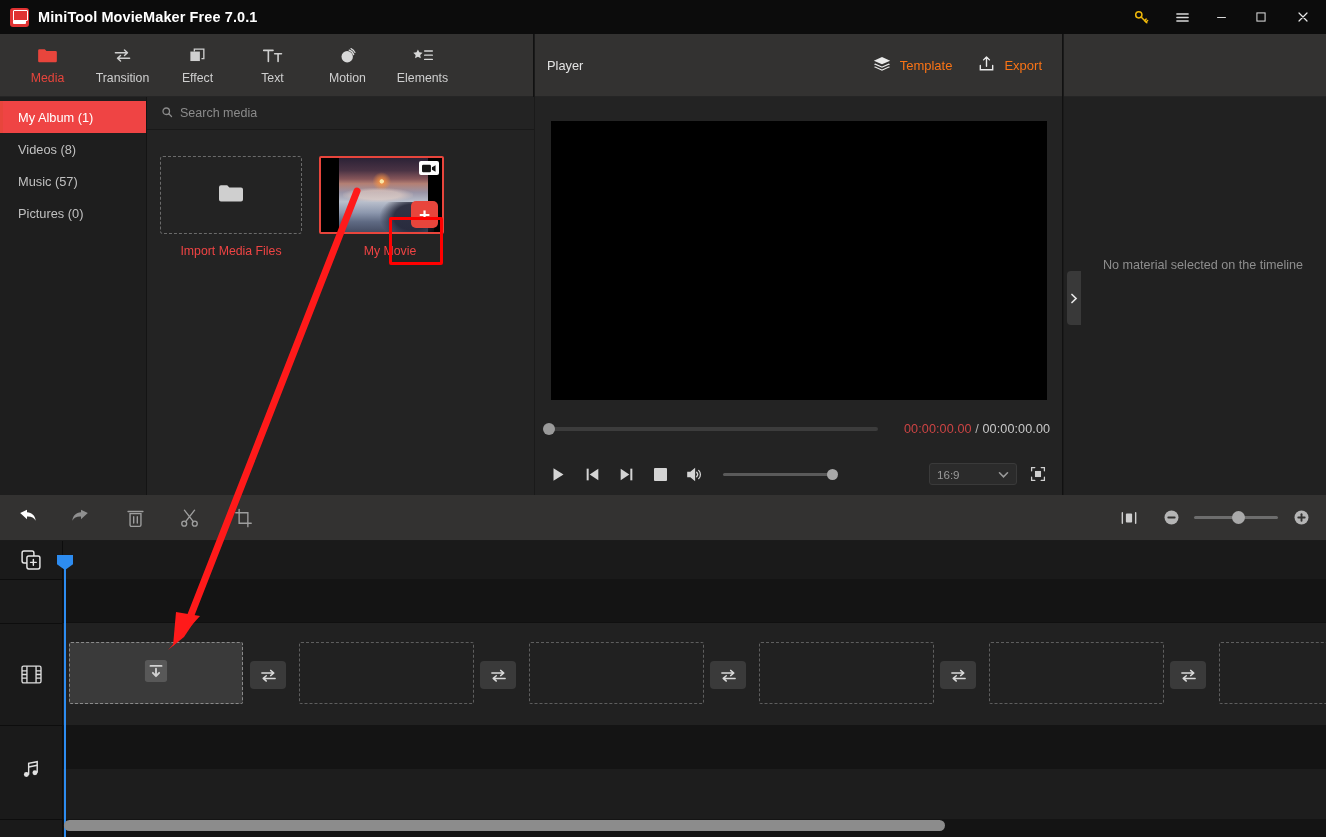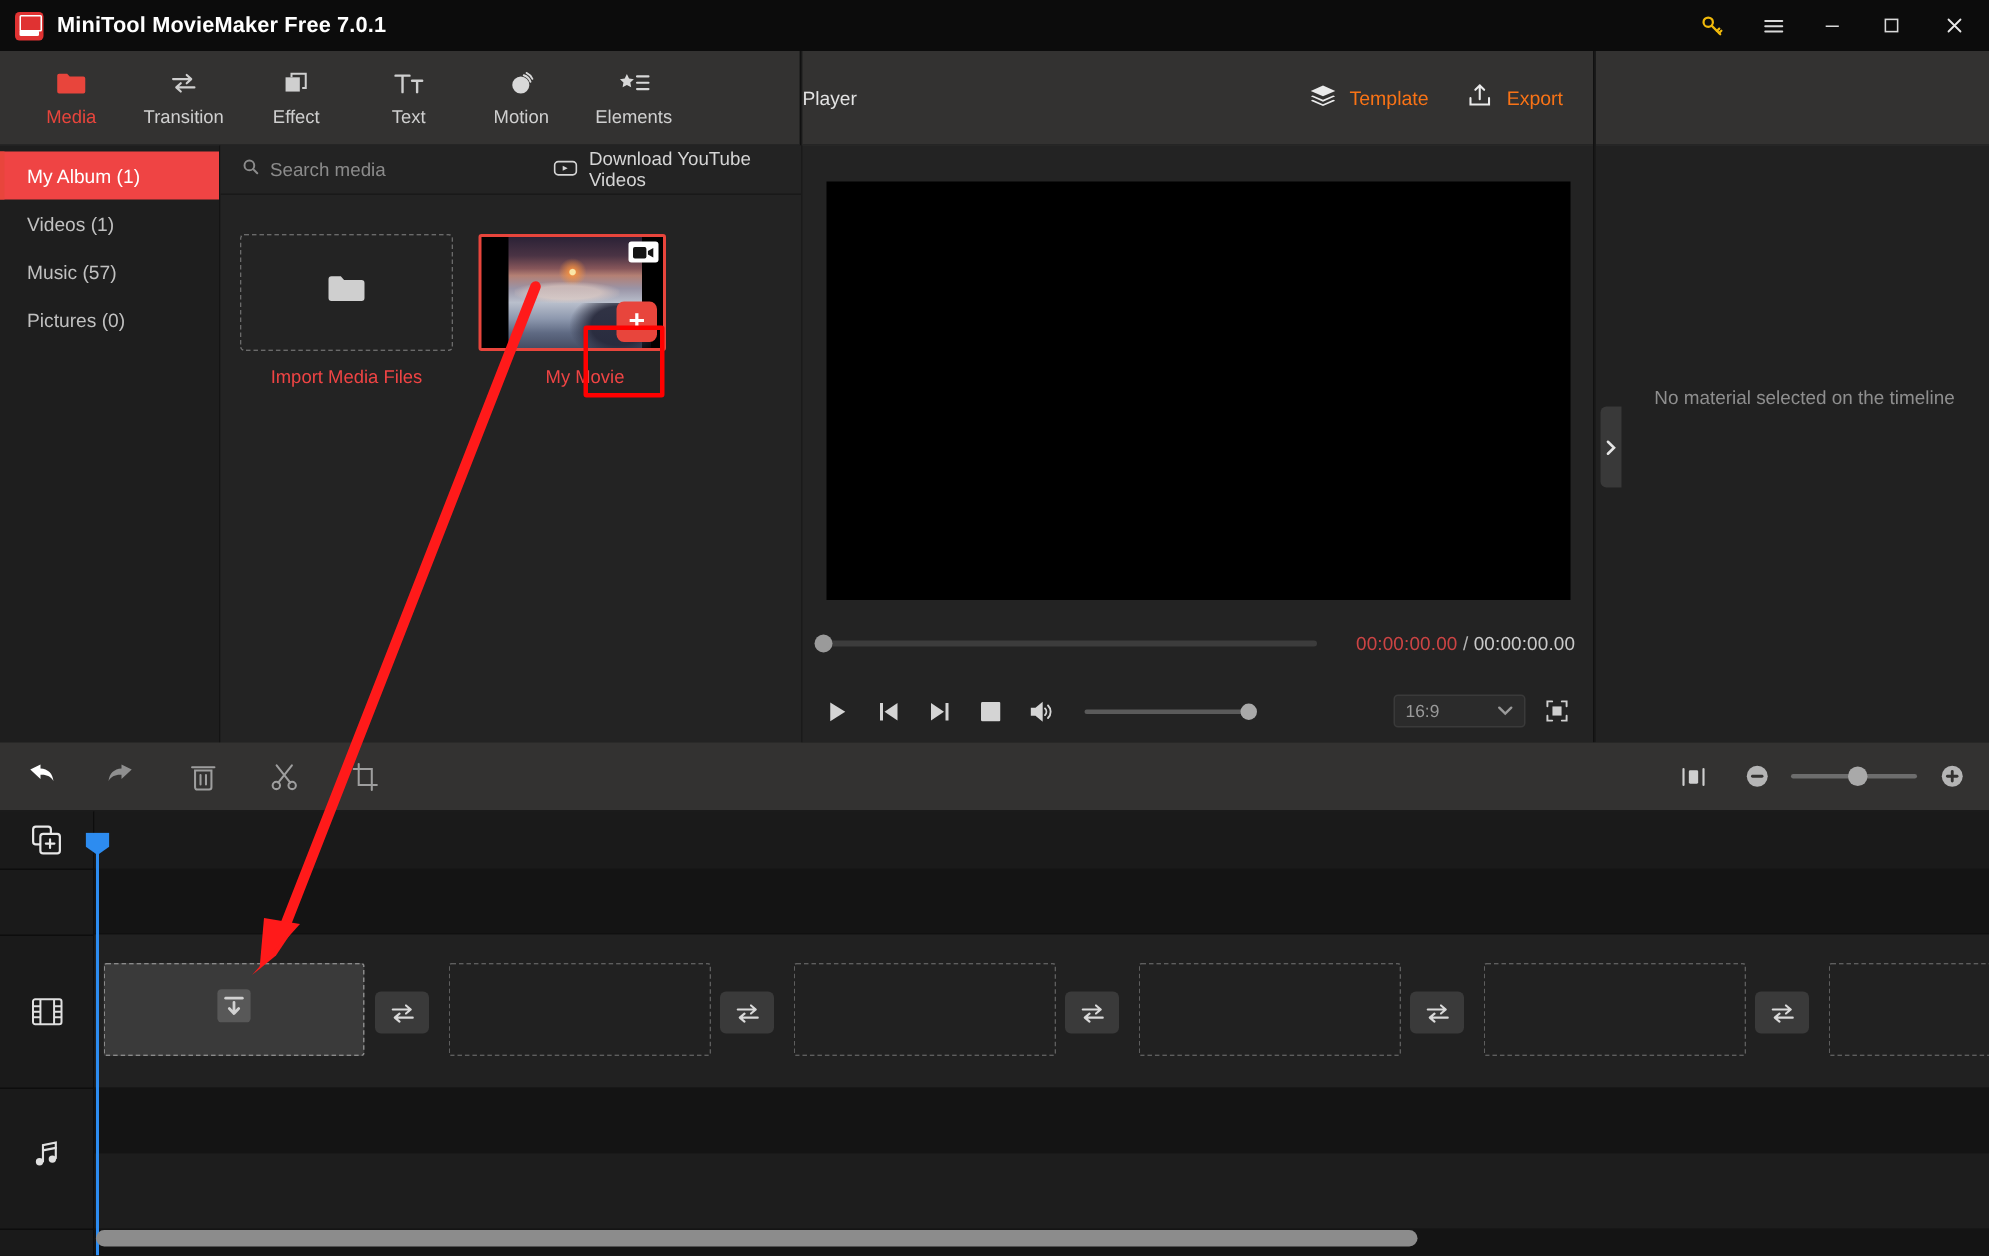--- a/index.html
+++ b/index.html
@@ -130,21 +130,21 @@
 
   
   .player-panel {
     position:absolute; left:535px; top:0; width:528px; height:461px;
     background:#232323; border-right:1px solid #111;
   }
   .player-head {
     height:63px; background:#333231; display:flex; align-items:center;
     border-bottom:1px solid #252525;
   }
-  .player-head .ph-title { font-size:12.8px; color:#e3e3e3; }
+  .player-head .ph-title { margin-left:12px; font-size:12.8px; color:#e3e3e3; }
   .ph-actions { margin-left:auto; display:flex; align-items:center; gap:26px; margin-right:20px; }
   .ph-act { display:flex; align-items:center; gap:9px; font-size:13px; color:#f97316; }
   .stage { position:absolute; left:16px; top:87px; width:496px; height:279px; background:#000; }
 
   .seek-row { position:absolute; left:0; top:382px; width:528px; height:26px; display:flex; align-items:center; }
   .seek-track { margin-left:13px; width:330px; height:4px; background:#3c3c3c; border-radius:2px; position:relative; }
   .seek-knob { position:absolute; left:-5px; top:-4px; width:12px; height:12px; border-radius:50%; background:#9a9a9a; }
   .tc { margin-left:26px; font-size:12.6px; letter-spacing:.1px; }
   .tc .cur { color:#c44; }
   .tc .sep { color:#b5b5b5; }
@@ -331,49 +331,40 @@
           <span>Elements</span>
         </div>
       </div>
 
       <div class="media-body">
         <div class="cat-list">
           <div class="cat-item active">
             <span>My Album (1)</span>
           </div>
           <div class="cat-item">
-            <span>Videos (1)</span>
+            <span>Videos (8)</span>
           </div>
           <div class="cat-item">
             <span>Music (57)</span>
           </div>
           <div class="cat-item">
             <span>Pictures (0)</span>
           </div>
         </div>
 
         <div class="media-main">
           <div class="media-top">
             <div class="search-box">
               <span>
                 <svg width="12" height="12" viewBox="0 0 24 24" fill="none" stroke="#8b8b8b" stroke-width="2.6">
                   <circle cx="10.5" cy="10.5" r="6.5"></circle>
                     <path d="M15.5 15.5L21 21" stroke-linecap="round"></path>
                   </svg>
               </span>
               <span class="sp">Search media</span>
-            </div>
-            <div class="yt-btn">
-              <span>
-                <svg width="16" height="12" viewBox="0 0 22 16" fill="none">
-                  <rect x="1" y="2.2" width="20" height="12" rx="3.4" stroke="#d5d5d5" stroke-width="1.6"></rect>
-                  <path d="M8.4 5.9l4.6 2.3-4.6 2.3z" fill="#d5d5d5"></path>
-                  </svg>
-              </span>
-              <span>Download YouTube Videos</span>
             </div>
           </div>
 
           <div class="media-grid">
             <div class="media-cell">
               <div class="import-box">
                 <span>
                   <svg width="26" height="21" viewBox="0 0 26 21" fill="#cfcfcf">
                     <path d="M1 4.2a2 2 0 0 1 2-2h6.2l2.2 2.4H23a2 2 0 0 1 2 2v10a2 2 0 0 1-2 2H3a2 2 0 0 1-2-2z"></path>
                     </svg>

